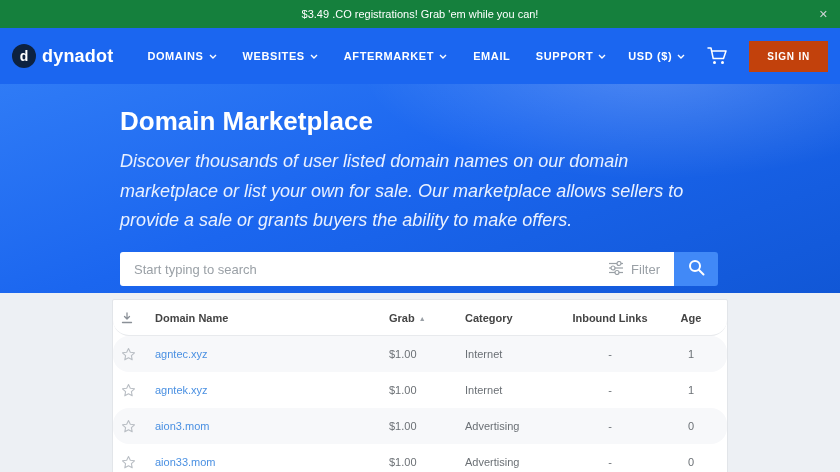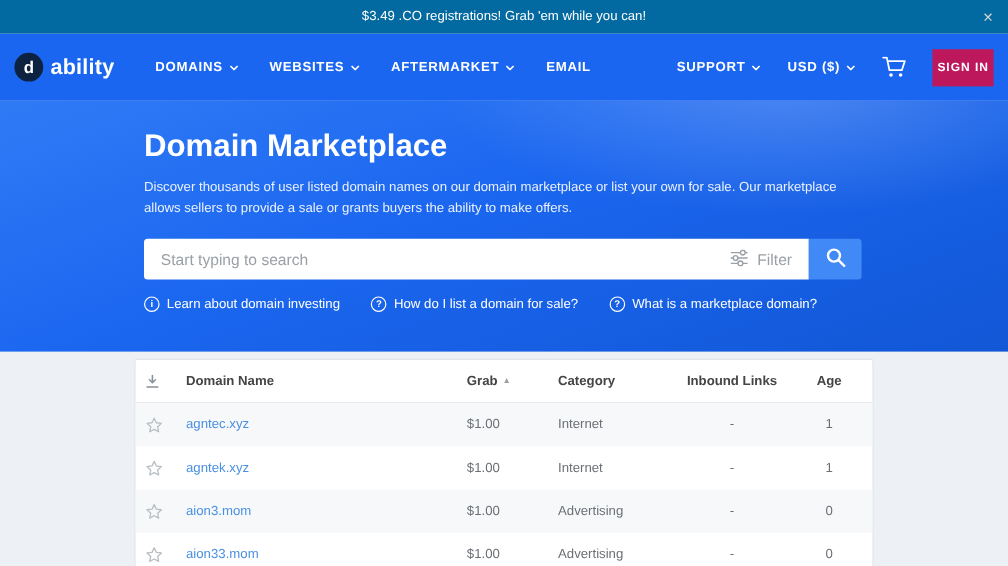--- a/index.html
+++ b/index.html
@@ -1,54 +1,54 @@
 <!DOCTYPE html>
 <html><head>
 <meta charset="utf-8">
 <style>
   * { margin:0; padding:0; box-sizing:border-box; }
   html,body { width:840px; height:472px; overflow:hidden; font-family:"Liberation Sans", sans-serif; background:#edf0f4; }
 
   
-  .banner { height:28px; background:#0369a1; color:#fff; display:flex; align-items:center; justify-content:center; position:relative; font-size:11px; }
+  .banner { height:28px; background:#15803d; color:#fff; display:flex; align-items:center; justify-content:center; position:relative; font-size:11px; }
   .banner .close { position:absolute; right:12px; top:0; height:28px; display:flex; align-items:center; color:#cfd3d6; cursor:pointer; font-size:11px; }
 
   
   .nav { height:56px; background:#1b66f0; display:flex; align-items:center; padding:0 12px; color:#fff; }
   .logo { display:flex; align-items:center; gap:6px; margin-right:34px; cursor:pointer; }
   .logo-mark { width:24px; height:24px; border-radius:50%; background:#0d2240; color:#fff; display:flex; align-items:center; justify-content:center; font-weight:bold; font-size:14px; }
   .logo-text { font-size:18px; font-weight:bold; letter-spacing:0.2px; }
   .nav-items { display:flex; align-items:center; gap:26px; flex:1; }
   .nav-item { font-size:11px; font-weight:bold; letter-spacing:0.6px; display:flex; align-items:center; gap:5px; cursor:pointer; }
   .nav-right { display:flex; align-items:center; gap:22px; }
   .chev svg { display:block; }
   .cart { cursor:pointer; display:flex; align-items:center; }
-  .signin { background:#be185d; border:none; color:#fff; font-size:10px; font-weight:bold; letter-spacing:0.8px; padding:10px 4px; cursor:pointer; font-family:inherit; }
+  .signin { background:#c2410c; border:none; color:#fff; font-size:10px; font-weight:bold; letter-spacing:0.8px; padding:10px 18px; cursor:pointer; font-family:inherit; }
 
   
   .hero { height:209px; padding:22px 120px 0;
     background:
       radial-gradient(ellipse 420px 160px at 78% -8%, rgba(255,255,255,0.22), rgba(255,255,255,0) 70%),
       linear-gradient(160deg, #2f7bf6 0%, #1b66ef 45%, #1157d6 100%);
   }
   .hero h1 { color:#fff; font-size:26px; font-weight:bold; margin-bottom:10px; }
-  .hero p { color:#eaf1ff; font-size:11px; line-height:1.65; max-width:600px; margin-bottom:16px; }
+  .hero p { color:#eaf1ff; font-size:18px; line-height:1.65; max-width:600px; margin-bottom:16px;font-style:italic; }
   .searchbar { display:flex; width:598px; height:34px; }
   .search-input-wrap { flex:1; background:#fff; border-radius:3px 0 0 3px; display:flex; align-items:center; }
   .search-input { flex:1; border:none; outline:none; height:100%; padding:0 14px; font-size:13px; color:#0f766e; font-family:inherit; background:transparent; }
   .search-input::placeholder { color:#9aa0a6; }
   .filter { display:flex; align-items:center; gap:7px; padding:0 14px; color:#9aa0a6; font-size:13px; cursor:pointer; }
   .search-btn { width:44px; background:#4189f7; border:none; border-radius:0 3px 3px 0; cursor:pointer; display:flex; align-items:center; justify-content:center; }
   .help-links { display:flex; gap:26px; margin-top:14px; align-items:center; }
   .help-link { display:flex; align-items:center; gap:6px; color:#fff; font-size:11px; cursor:pointer; }
   .circ-icon { width:13px; height:13px; border:1px solid #fff; border-radius:50%; display:flex; align-items:center; justify-content:center; font-size:8px; font-weight:bold; color:#fff; }
 
   
   .card { width:616px; margin:6px auto 0; background:#fff; border:1px solid #e2e5e9; border-radius:2px; }
-  .trow { display:grid; grid-template-columns:34px 234px 76px 92px 106px 1fr; align-items:center; height:36px; padding:0 8px; font-size:11px; }
+  .trow { display:grid; grid-template-columns:34px 234px 76px 92px 106px 1fr; align-items:center; height:36px; padding:0 8px; font-size:11px;border-radius:16px; }
   .thead { color:#444; font-weight:bold; border-bottom:1px solid #e8eaed; }
   .thead .c-inbound, .thead .c-age { text-align:center; }
   .tbody .trow:nth-child(odd) { background:#f7f8fa; }
   .c-domain a { color:#4a90e2; text-decoration:none; cursor:pointer;margin-top:47px; }
   .c-price, .c-category { color:#6b7075; }
   .c-inbound, .c-age { color:#6b7075; text-align:center; }
   .star { color:#b9bec4; cursor:pointer; display:flex; align-items:center; }
   .sort-arrow { font-size:7px; color:#9aa0a6; margin-left:4px; vertical-align:middle; }
   .dl-icon { display:flex; align-items:center; color:#8a9097; }
 </style>
@@ -56,21 +56,21 @@
 <body>
 
 <div class="banner">
   <span>$3.49 .CO registrations! Grab 'em while you can!</span>
   <span class="close">✕</span>
 </div>
 
 <div class="nav">
   <div class="logo">
     <span class="logo-mark">d</span>
-    <span class="logo-text">ability</span>
+    <span class="logo-text">dynadot</span>
   </div>
   <div class="nav-items">
     <span class="nav-item">
       <span>DOMAINS</span>
       <span class="chev">
           <svg width="8" height="5" viewBox="0 0 8 5">
             <path d="M1 1l3 3 3-3" stroke="#fff" stroke-width="1.4" fill="none"></path>
           </svg>
         </span>
     </span>

